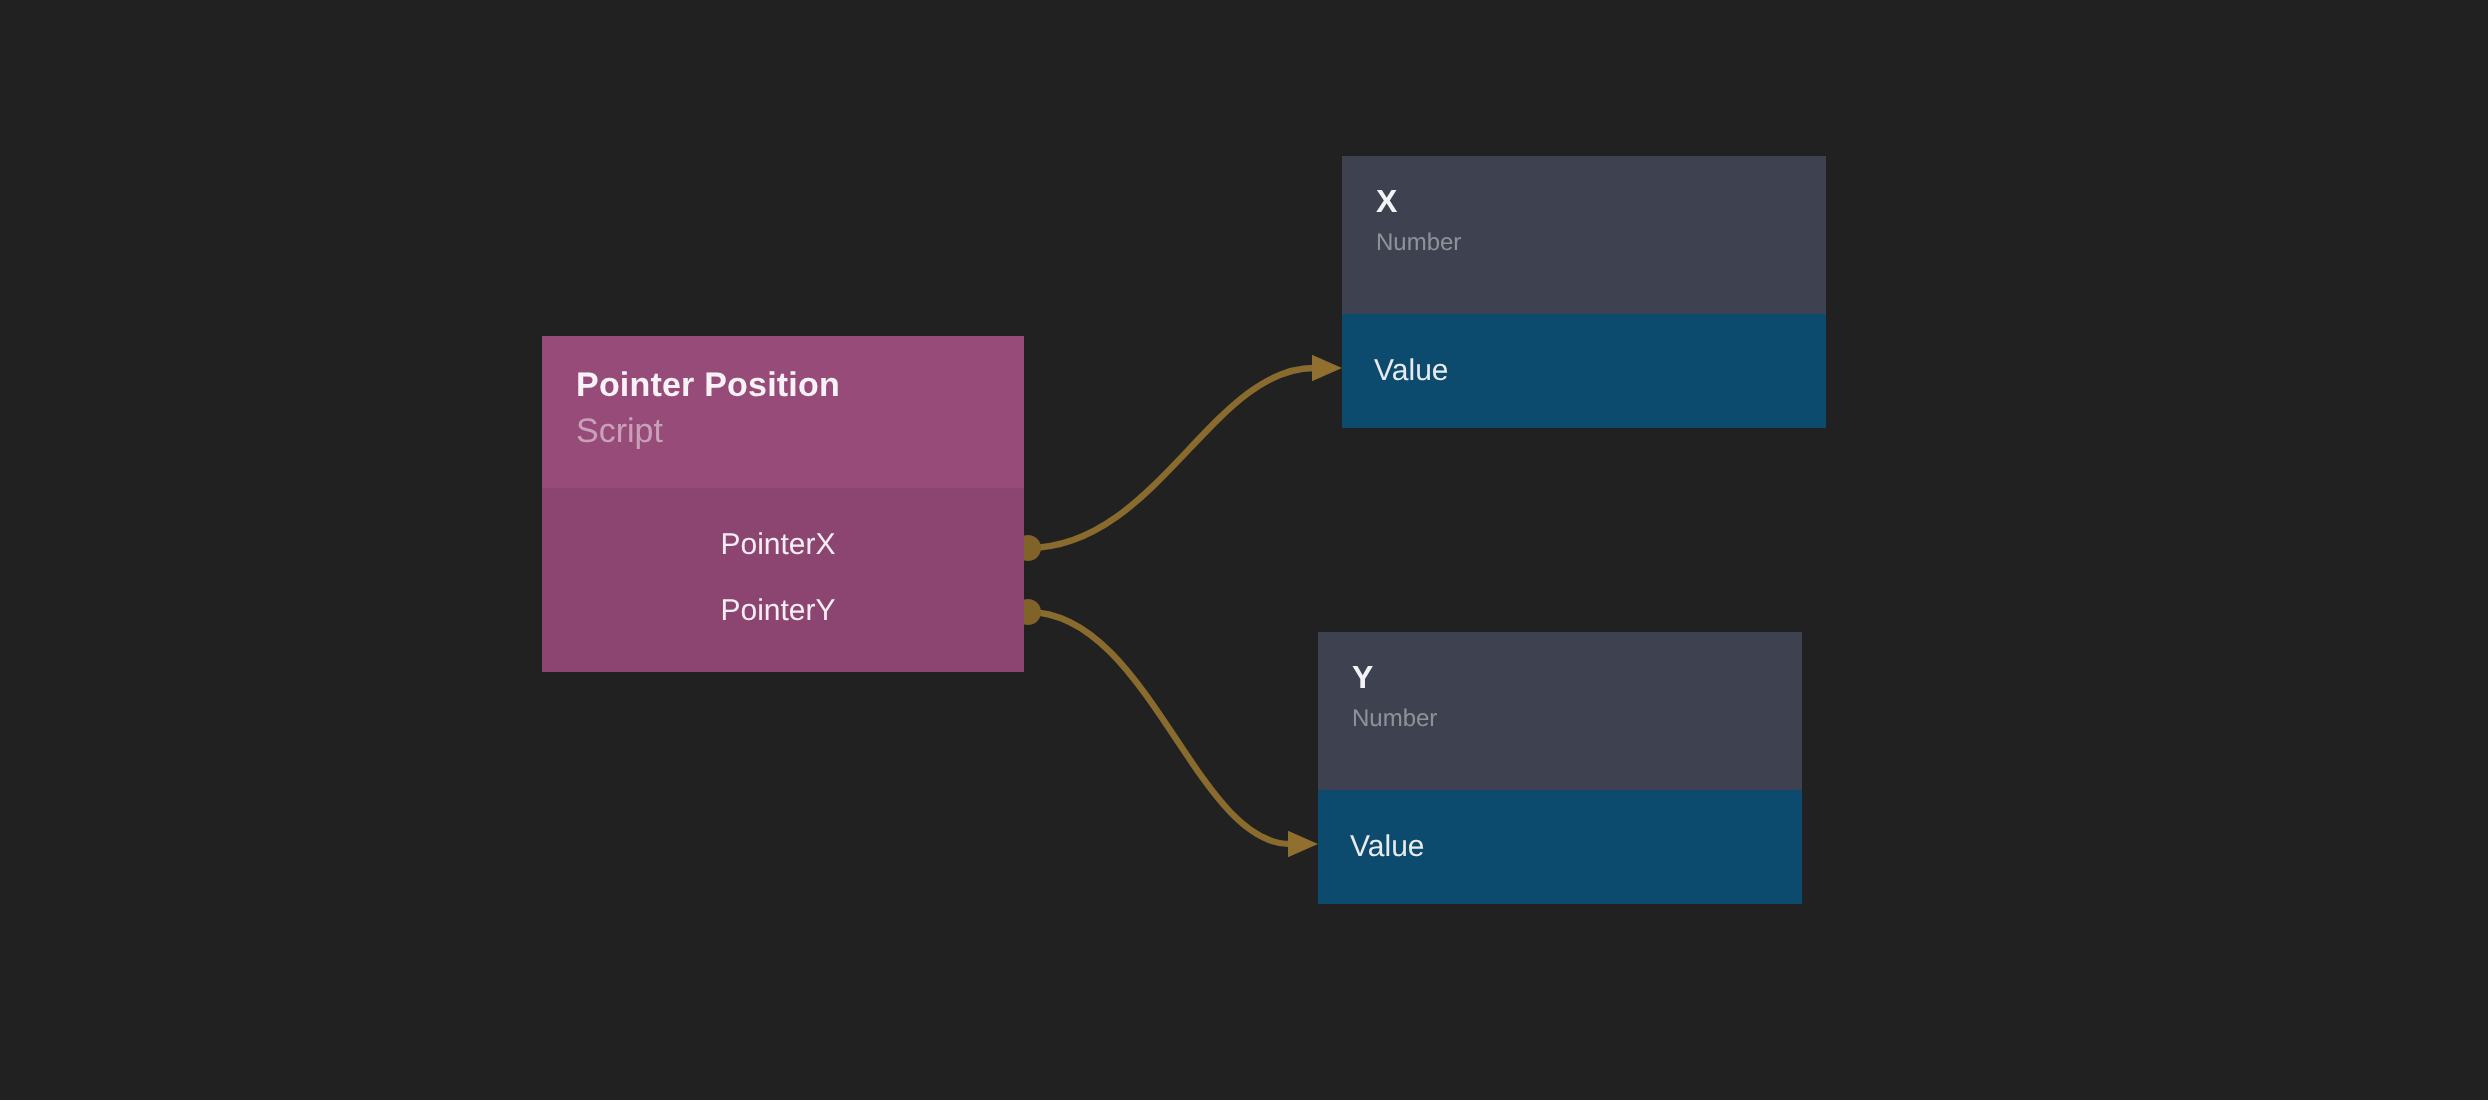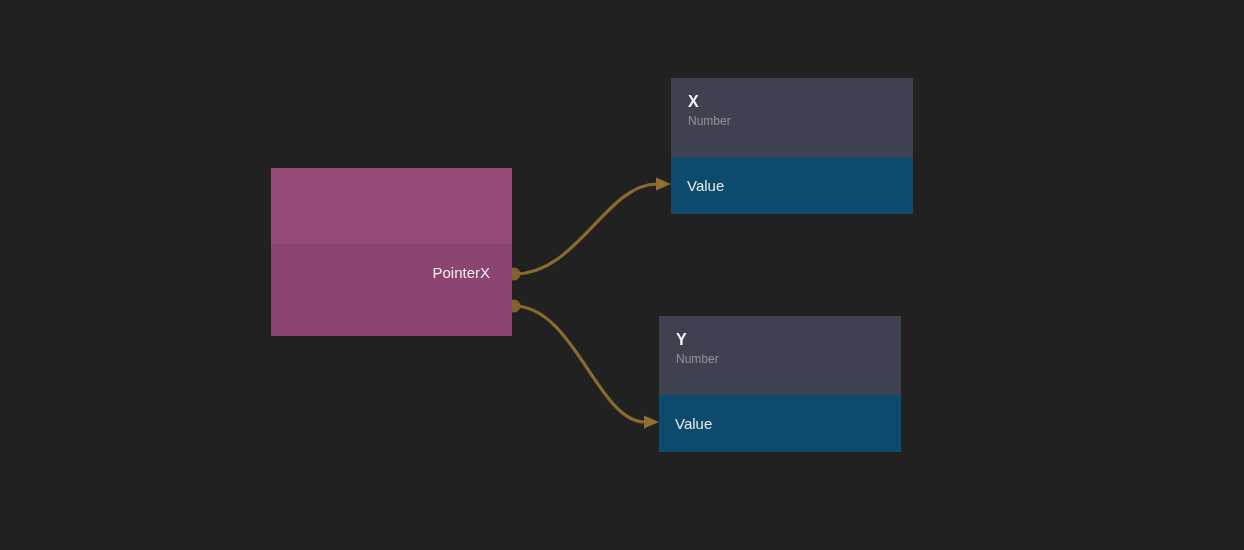--- a/index.html
+++ b/index.html
@@ -32,21 +32,21 @@
   #node-pointer-position { left: 271px; top: 168px; width: 241px; height: 168px; }
   #node-pointer-position .node-header {
     height: 76px; background: #964b79; padding: 15px 16px 0 17px;
   }
   #node-pointer-position .node-subtitle { color: rgba(255,255,255,0.48); }
   #node-pointer-position .node-body {
     flex: 1; background: #8c4470; padding-top: 12px;
   }
   .output-row {
     height: 33px; line-height: 33px;
-    text-align: right; padding-right: 22px;
+    text-align: center; padding-right: 5px;
     color: #f4eef3; font-size: 15px;
   }
   
   .number-node { width: 242px; height: 136px; }
   #node-x { left: 671px; top: 78px; }
   #node-y { left: 659px; top: 316px; }
   .number-node .node-header {
     height: 79px; background: #3e4250; padding: 15px 16px 0 17px;
   }
   .number-node .node-title { font-size: 16px; color: #f2f3f5; }
@@ -74,23 +74,26 @@
   <path class="wire" d="M 514 274 C 578 274 606 184 657 184"></path>
   <polygon class="arrow-head" points="656,177.4 671,184 656,190.6"></polygon>
   <path class="wire" d="M 514 306 C 574 306 598 422 645 422"></path>
   <polygon class="arrow-head" points="644,415.4 659,422 644,428.6"></polygon>
   <circle class="port-dot" cx="514" cy="274" r="6.5"></circle>
   <circle class="port-dot" cx="514" cy="306" r="6.5"></circle>
 </svg>
 
 <div class="node" id="node-pointer-position">
   <div class="node-header">
+    <div class="node-title">Pointer Position</div>
+    <div class="node-subtitle">Script</div>
   </div>
   <div class="node-body">
     <div class="output-row">PointerX</div>
+    <div class="output-row">PointerY</div>
   </div>
 </div>
 
 <div class="node number-node" id="node-x">
   <div class="node-header">
     <div class="node-title">X</div>
     <div class="node-subtitle">Number</div>
   </div>
   <div class="node-body">
     <div class="input-row">Value</div>

